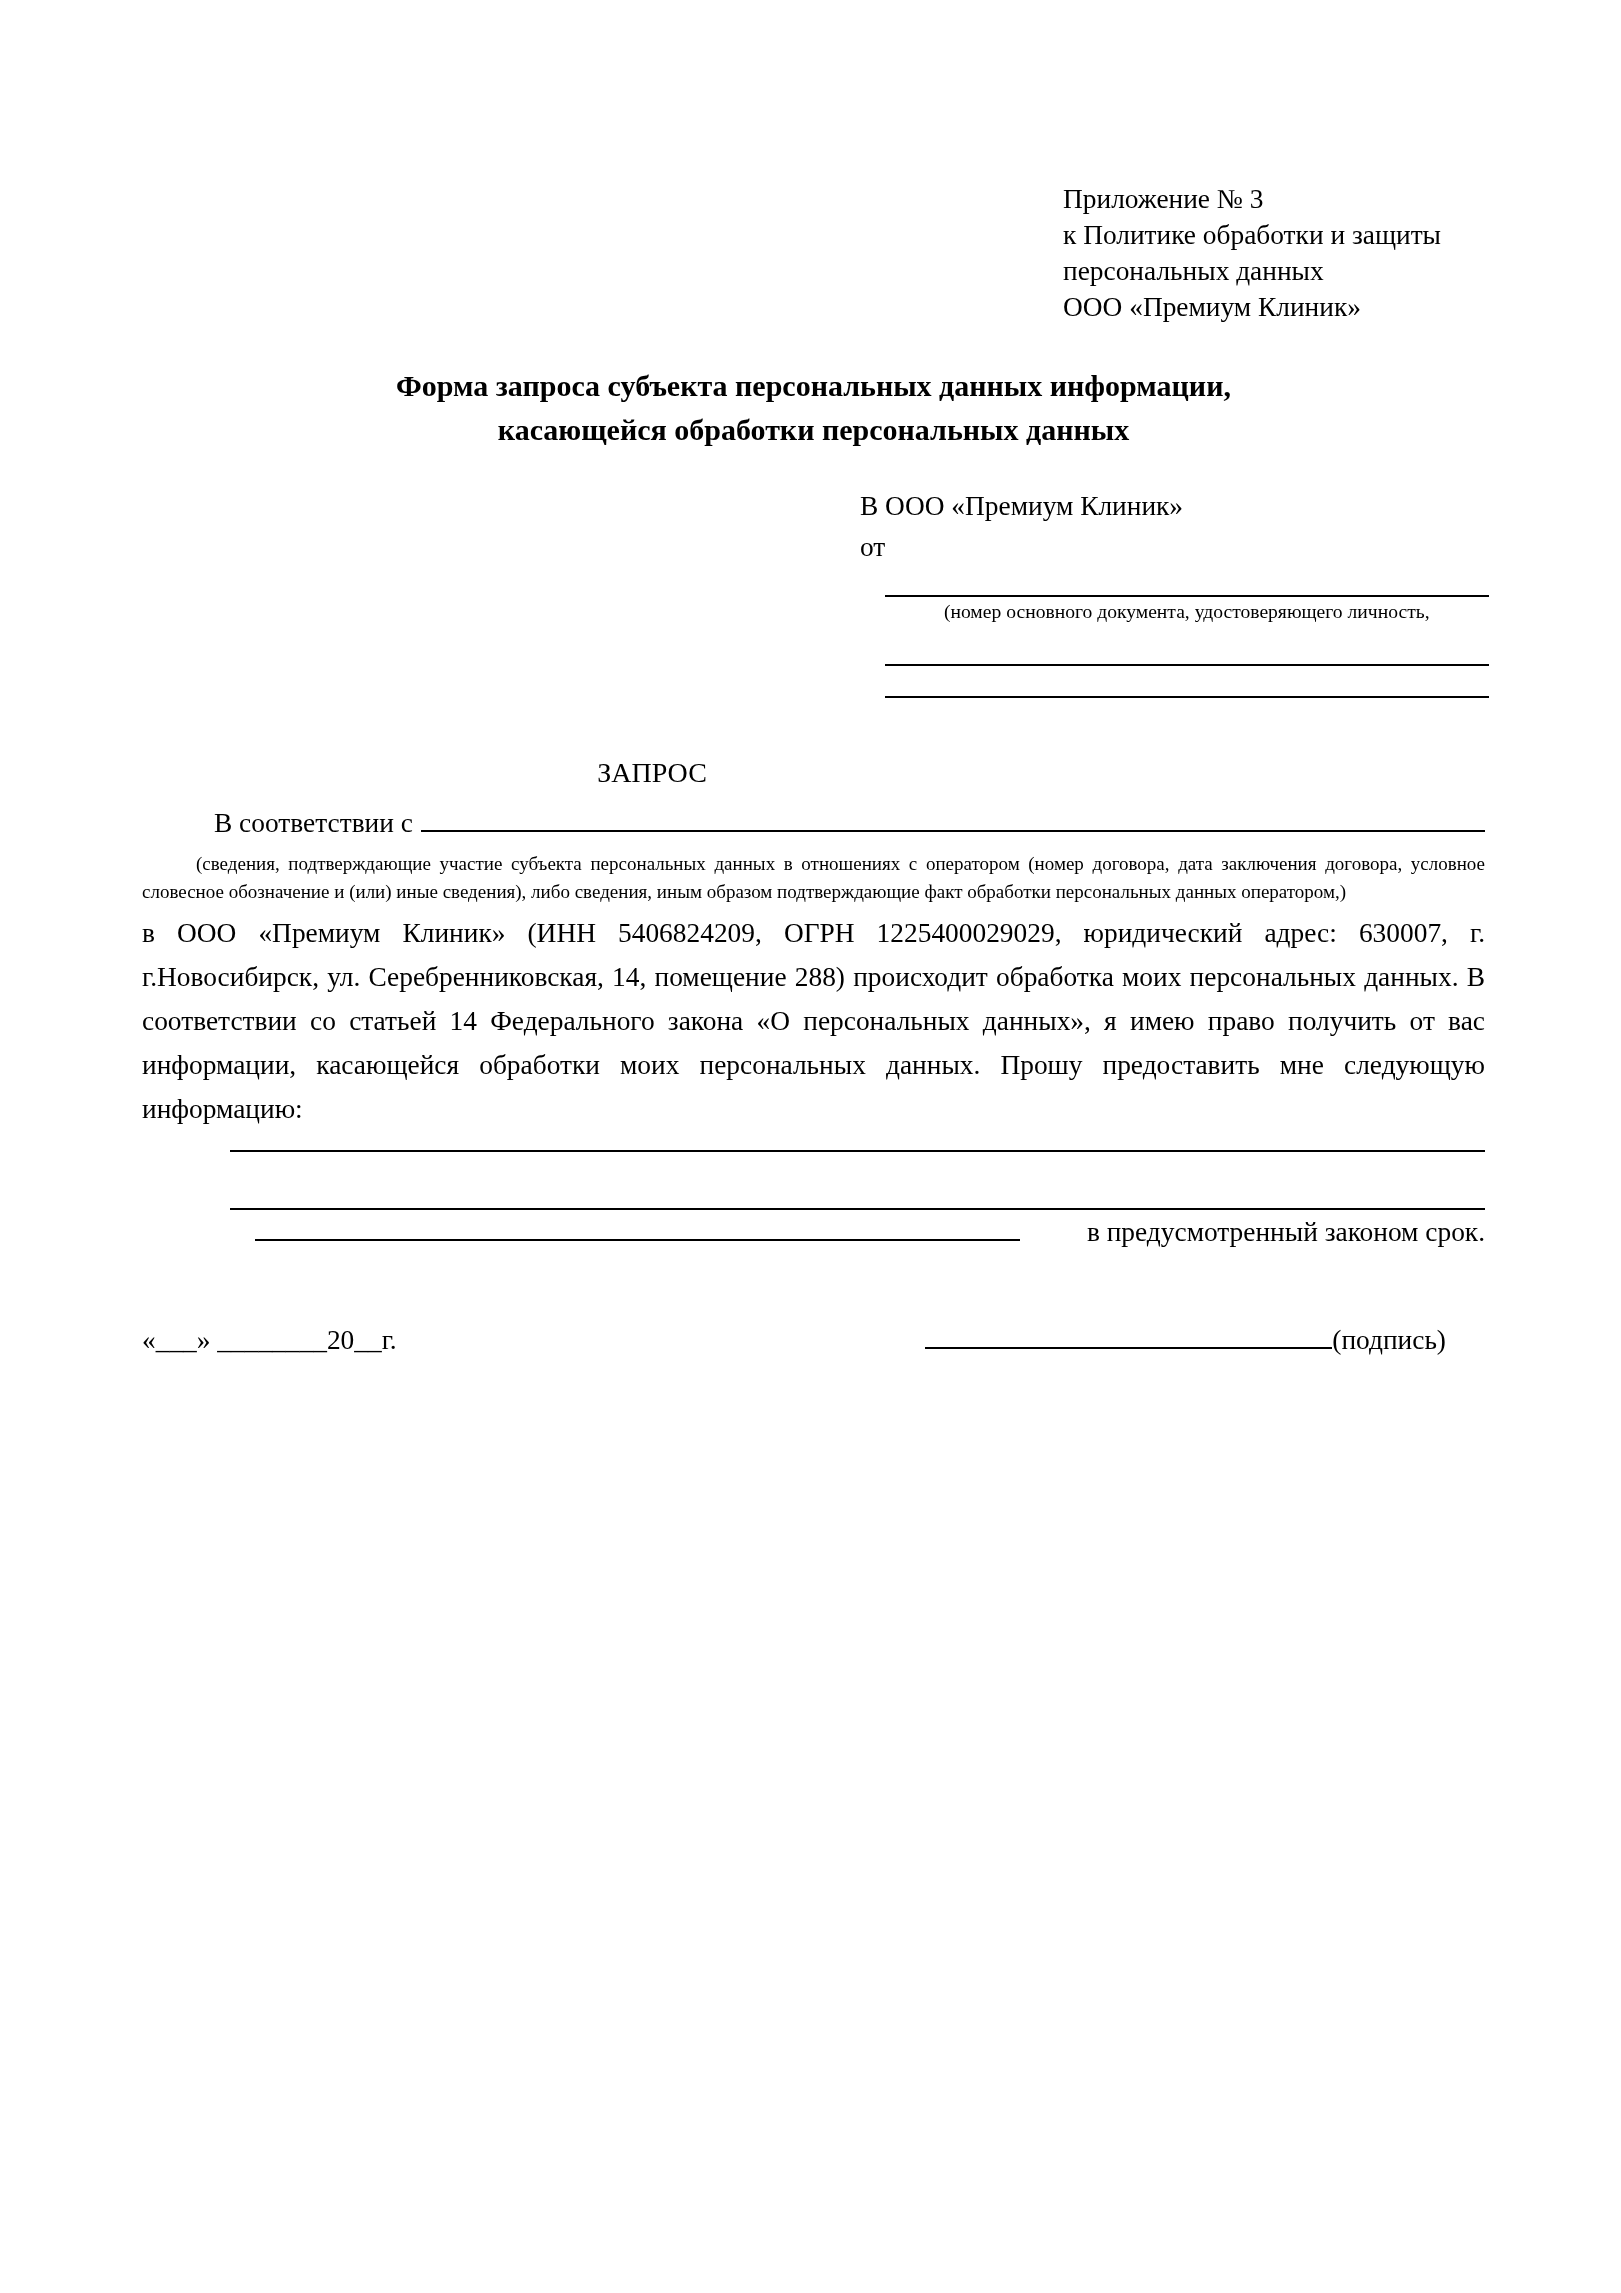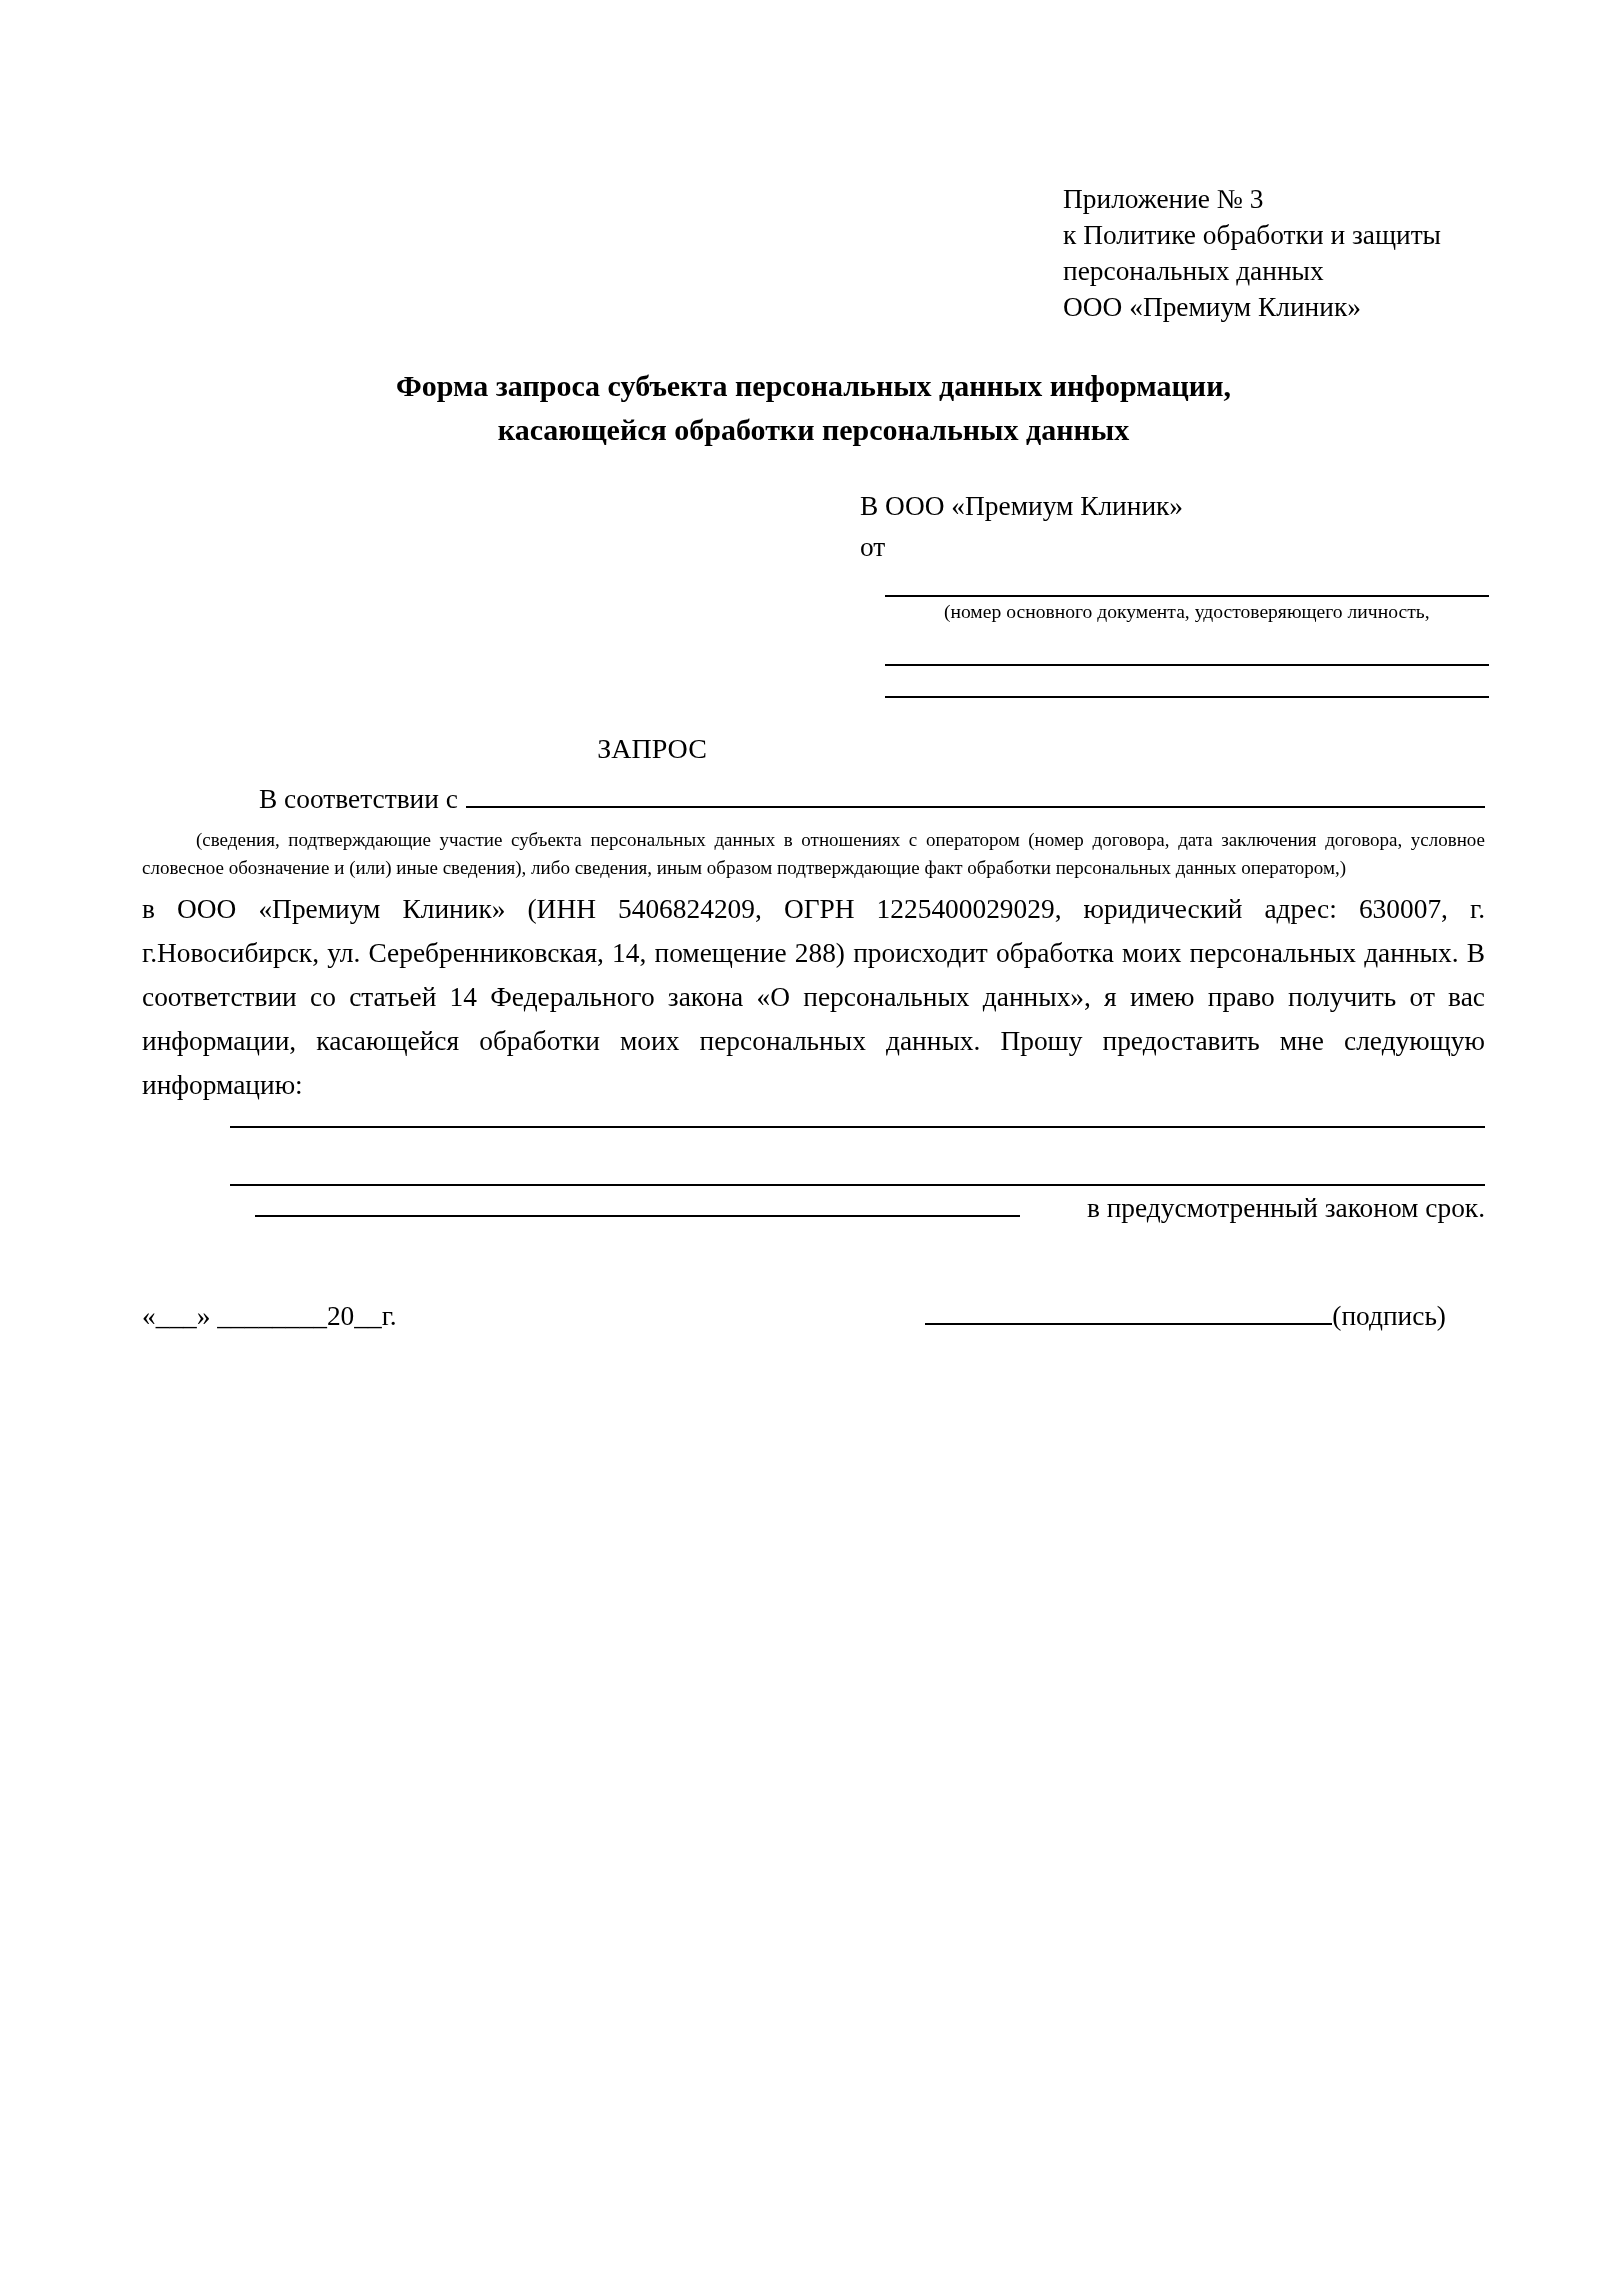--- a/index.html
+++ b/index.html
@@ -21,24 +21,24 @@
   .addressee{margin-top:35px;margin-left:718px;width:629px;font-size:27.4px;line-height:39px;}
   .addr-from{margin-top:2px;}
   .field{margin-left:24.5px;}
   .field .line{border-bottom:2px solid #000;}
   .field .cap{font-size:19.6px;line-height:25.5px;text-align:center;margin-top:2px;}
   .f1 .line{height:7.8px;}
   .f2 .line{height:28px;}
   .f3 .line{height:39px;}
   .f4 .line{height:30px;}
   
-  .req-heading{margin-top:31px;margin-right:323px;text-align:center;font-size:28px;line-height:39px;}
+  .req-heading{margin-top:55px;margin-right:323px;text-align:center;font-size:28px;line-height:39px;}
   
   .accordance{margin-top:5.9px;display:flex;align-items:baseline;font-size:27.4px;line-height:39px;}
-  .accordance .pre{margin-left:117px;white-space:nowrap;}
+  .accordance .pre{margin-left:72px;white-space:nowrap;}
   .fill{border-bottom:2px solid #000;}
   .accordance .fill{flex:1;height:33px;margin-left:7.8px;}
   
   .footnote{margin-top:6.9px;font-size:19px;line-height:28px;text-align:justify;text-indent:54px;}
   
   .body-par{margin-top:4.9px;font-size:27.4px;line-height:44px;text-align:justify;}
   
   .blank-line{margin-left:88px;border-bottom:2px solid #000;height:0;}
   .bl1{margin-top:18.6px;}
   .bl2{margin-top:56px;}

